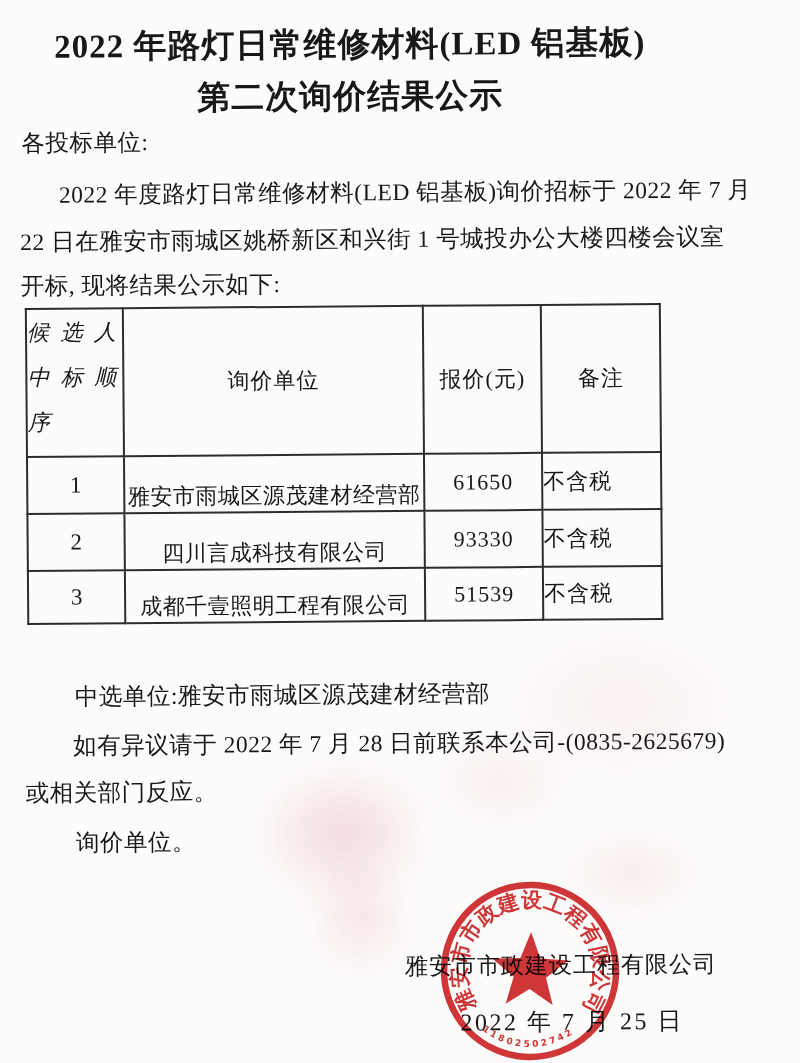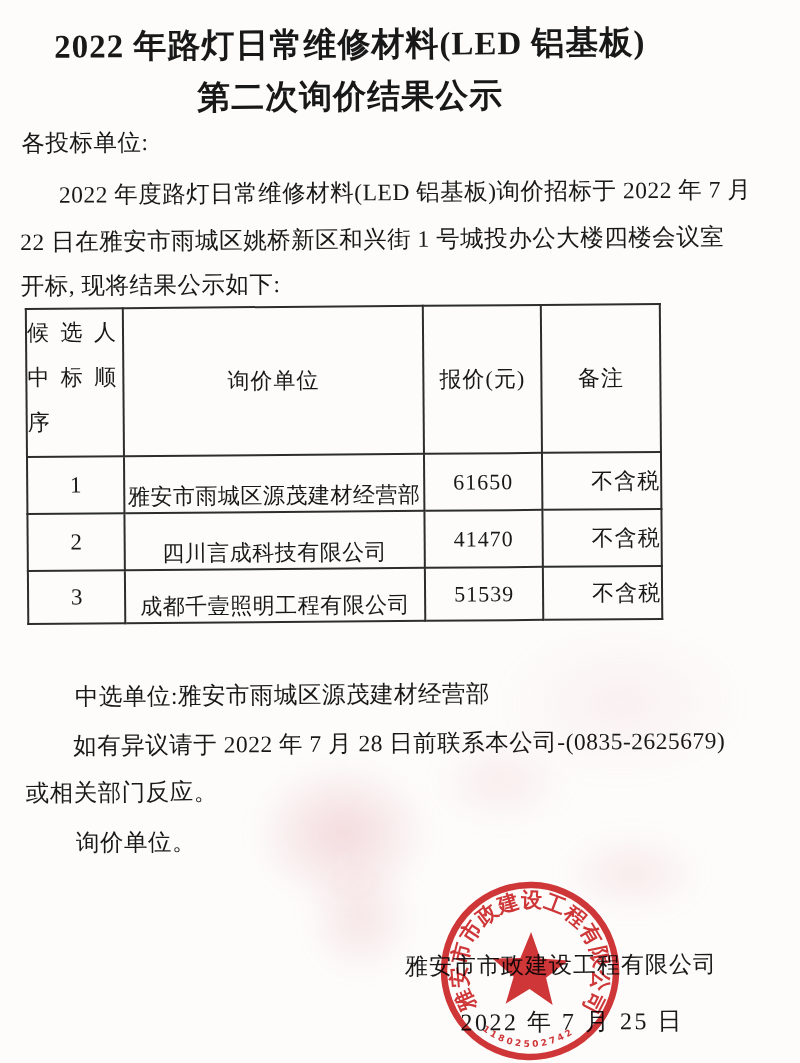--- a/index.html
+++ b/index.html
@@ -62,26 +62,26 @@
   }
   col.c-rank    { width: 97px; }
   col.c-company { width: 300px; }
   col.c-price   { width: 118px; }
   col.c-note    { width: 119px; }
   tr.hdr { height: 148px; }
   tr.r1 { height: 57px; }
   tr.r2 { height: 57px; }
   tr.r3 { height: 53px; }
   th.rank-hdr { vertical-align: top; text-align: left; padding: 14px 0 0 10px; }
-  .rank-line { letter-spacing: 0.52em; line-height: 45px; white-space: nowrap; }
+  .rank-line { letter-spacing: 0.52em; line-height: 45px; white-space: nowrap; font-style: italic; }
   th.mid-hdr { text-align: center; vertical-align: middle; padding-bottom: 14px; letter-spacing: 1px; }
   td.rank-cell { text-align: center; vertical-align: middle; padding-bottom: 8px; font-size: 23px; }
   td.company-cell { text-align: center; vertical-align: bottom; padding-bottom: 5px; letter-spacing: 0.5px; }
   td.price-cell { text-align: center; vertical-align: middle; padding-top: 10px; letter-spacing: 1px; margin-top: 40px; }
-  td.note-cell { text-align: right; vertical-align: middle; letter-spacing: 1px; }
+  td.note-cell { text-align: left; vertical-align: middle; letter-spacing: 1px; }
 
   
   .fcompany { left: 402px; top: 951px; font-size: 23px; letter-spacing: 1px; white-space: nowrap; }
   .fdate    { left: 457px; top: 1007px; font-size: 24px; letter-spacing: 2.5px; white-space: nowrap; }
 
   
   .seal {
     position: absolute; left: 427px; top: 872px;
     width: 200px; height: 200px;
     mix-blend-mode: multiply;
@@ -128,21 +128,21 @@
     </tr>
     <tr class="r1">
       <td class="rank-cell">1</td>
       <td class="company-cell">雅安市雨城区源茂建材经营部</td>
       <td class="price-cell">61650</td>
       <td class="note-cell">不含税</td>
     </tr>
     <tr class="r2">
       <td class="rank-cell">2</td>
       <td class="company-cell">四川言成科技有限公司</td>
-      <td class="price-cell">41470</td>
+      <td class="price-cell">93330</td>
       <td class="note-cell">不含税</td>
     </tr>
     <tr class="r3">
       <td class="rank-cell">3</td>
       <td class="company-cell">成都千壹照明工程有限公司</td>
       <td class="price-cell">51539</td>
       <td class="note-cell">不含税</td>
     </tr>
   </tbody>
     </table>

